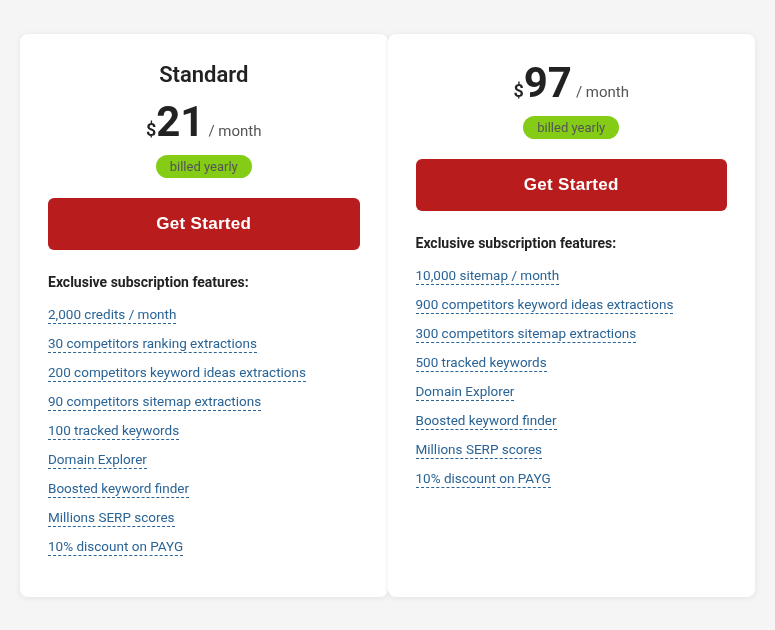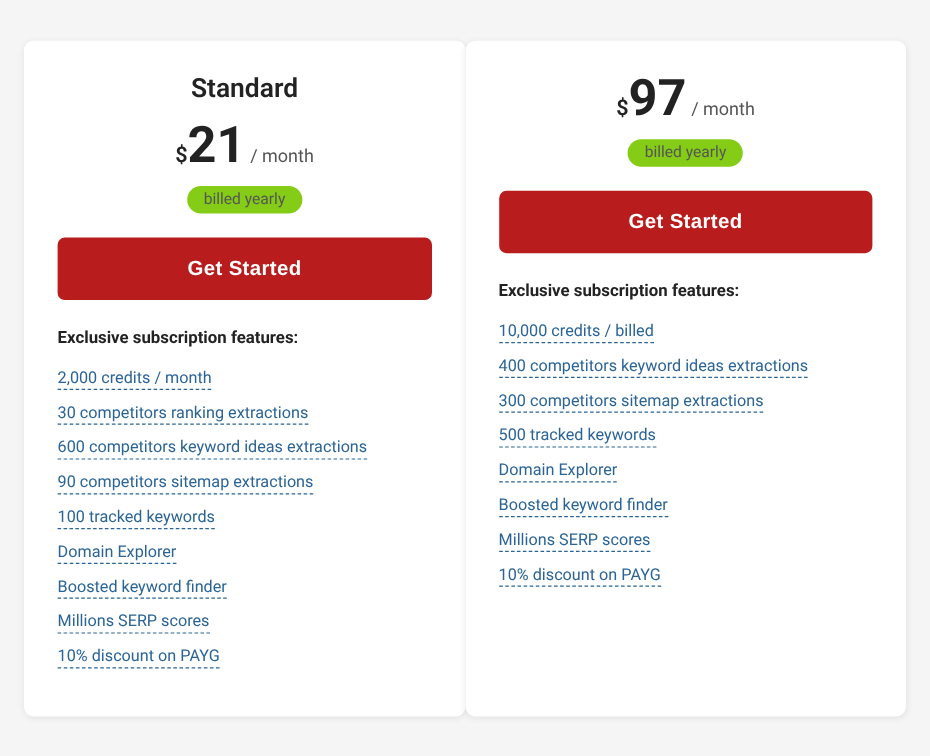--- a/index.html
+++ b/index.html
@@ -134,43 +134,43 @@
         <span class="price-period">/ month</span>
       </div>
       <div class="billed-badge">
         <span>billed yearly</span>
       </div>
       <button class="get-started-btn">Get Started</button>
       <div class="features-heading">Exclusive subscription features:</div>
       <ul class="features-list">
         <li><a href="#">2,000 credits / month</a></li>
         <li><a href="#">30 competitors ranking extractions</a></li>
-        <li><a href="#">600 competitors keyword ideas extractions</a></li>
+        <li><a href="#">200 competitors keyword ideas extractions</a></li>
         <li><a href="#">90 competitors sitemap extractions</a></li>
         <li><a href="#">100 tracked keywords</a></li>
         <li><a href="#">Domain Explorer</a></li>
         <li><a href="#">Boosted keyword finder</a></li>
         <li><a href="#">Millions SERP scores</a></li>
         <li><a href="#">10% discount on PAYG</a></li>
       </ul>
     </div>
     <div class="pricing-card">
       <div class="price-row">
         <span class="price-currency">$</span>
         <span class="price-amount">97</span>
         <span class="price-period">/ month</span>
       </div>
       <div class="billed-badge">
         <span>billed yearly</span>
       </div>
       <button class="get-started-btn">Get Started</button>
       <div class="features-heading">Exclusive subscription features:</div>
       <ul class="features-list">
-        <li><a href="#">10,000 credits / billed</a></li>
-        <li><a href="#">400 competitors keyword ideas extractions</a></li>
+        <li><a href="#">10,000 sitemap / month</a></li>
+        <li><a href="#">900 competitors keyword ideas extractions</a></li>
         <li><a href="#">300 competitors sitemap extractions</a></li>
         <li><a href="#">500 tracked keywords</a></li>
         <li><a href="#">Domain Explorer</a></li>
         <li><a href="#">Boosted keyword finder</a></li>
         <li><a href="#">Millions SERP scores</a></li>
         <li><a href="#">10% discount on PAYG</a></li>
       </ul>
     </div>
   </div>
 

